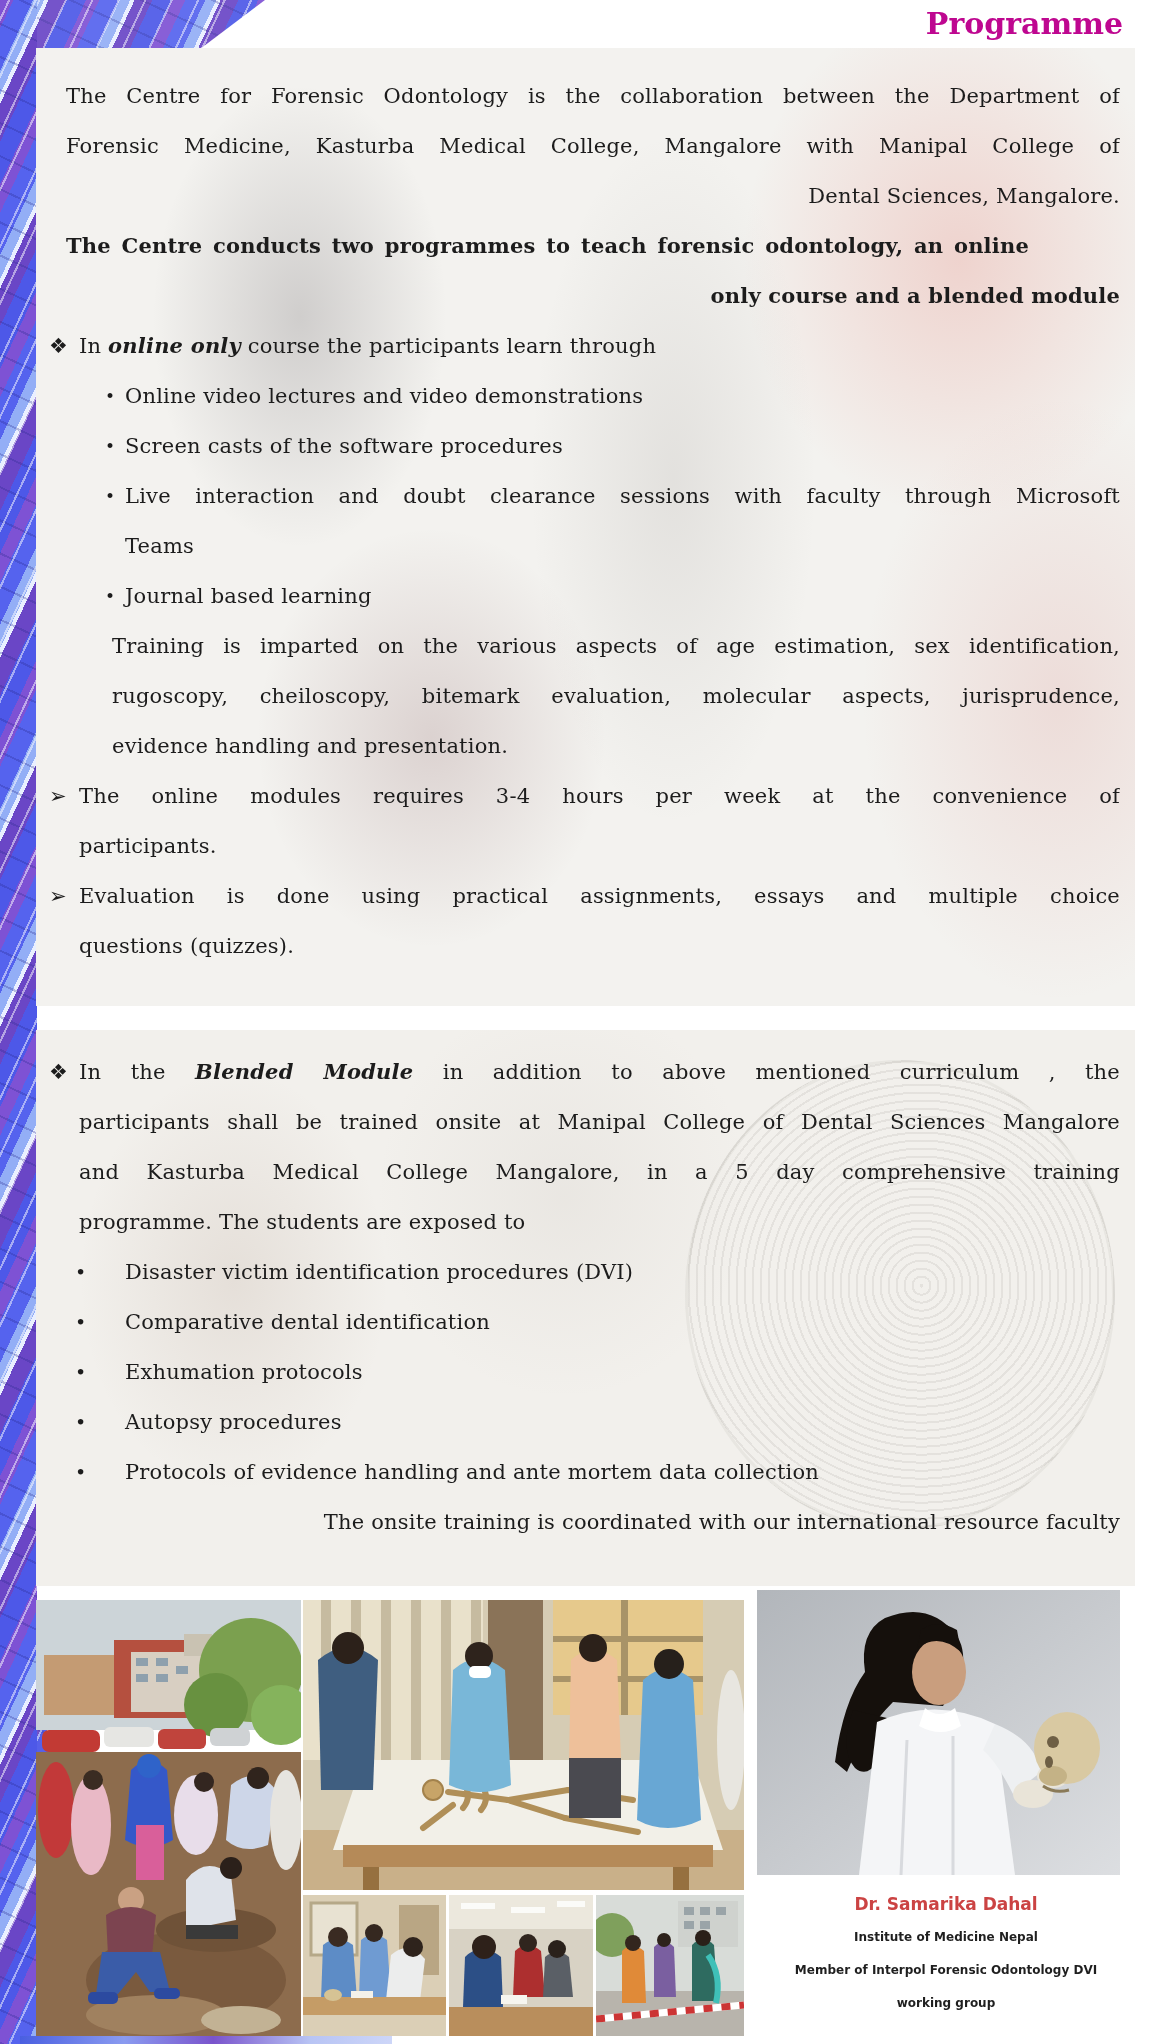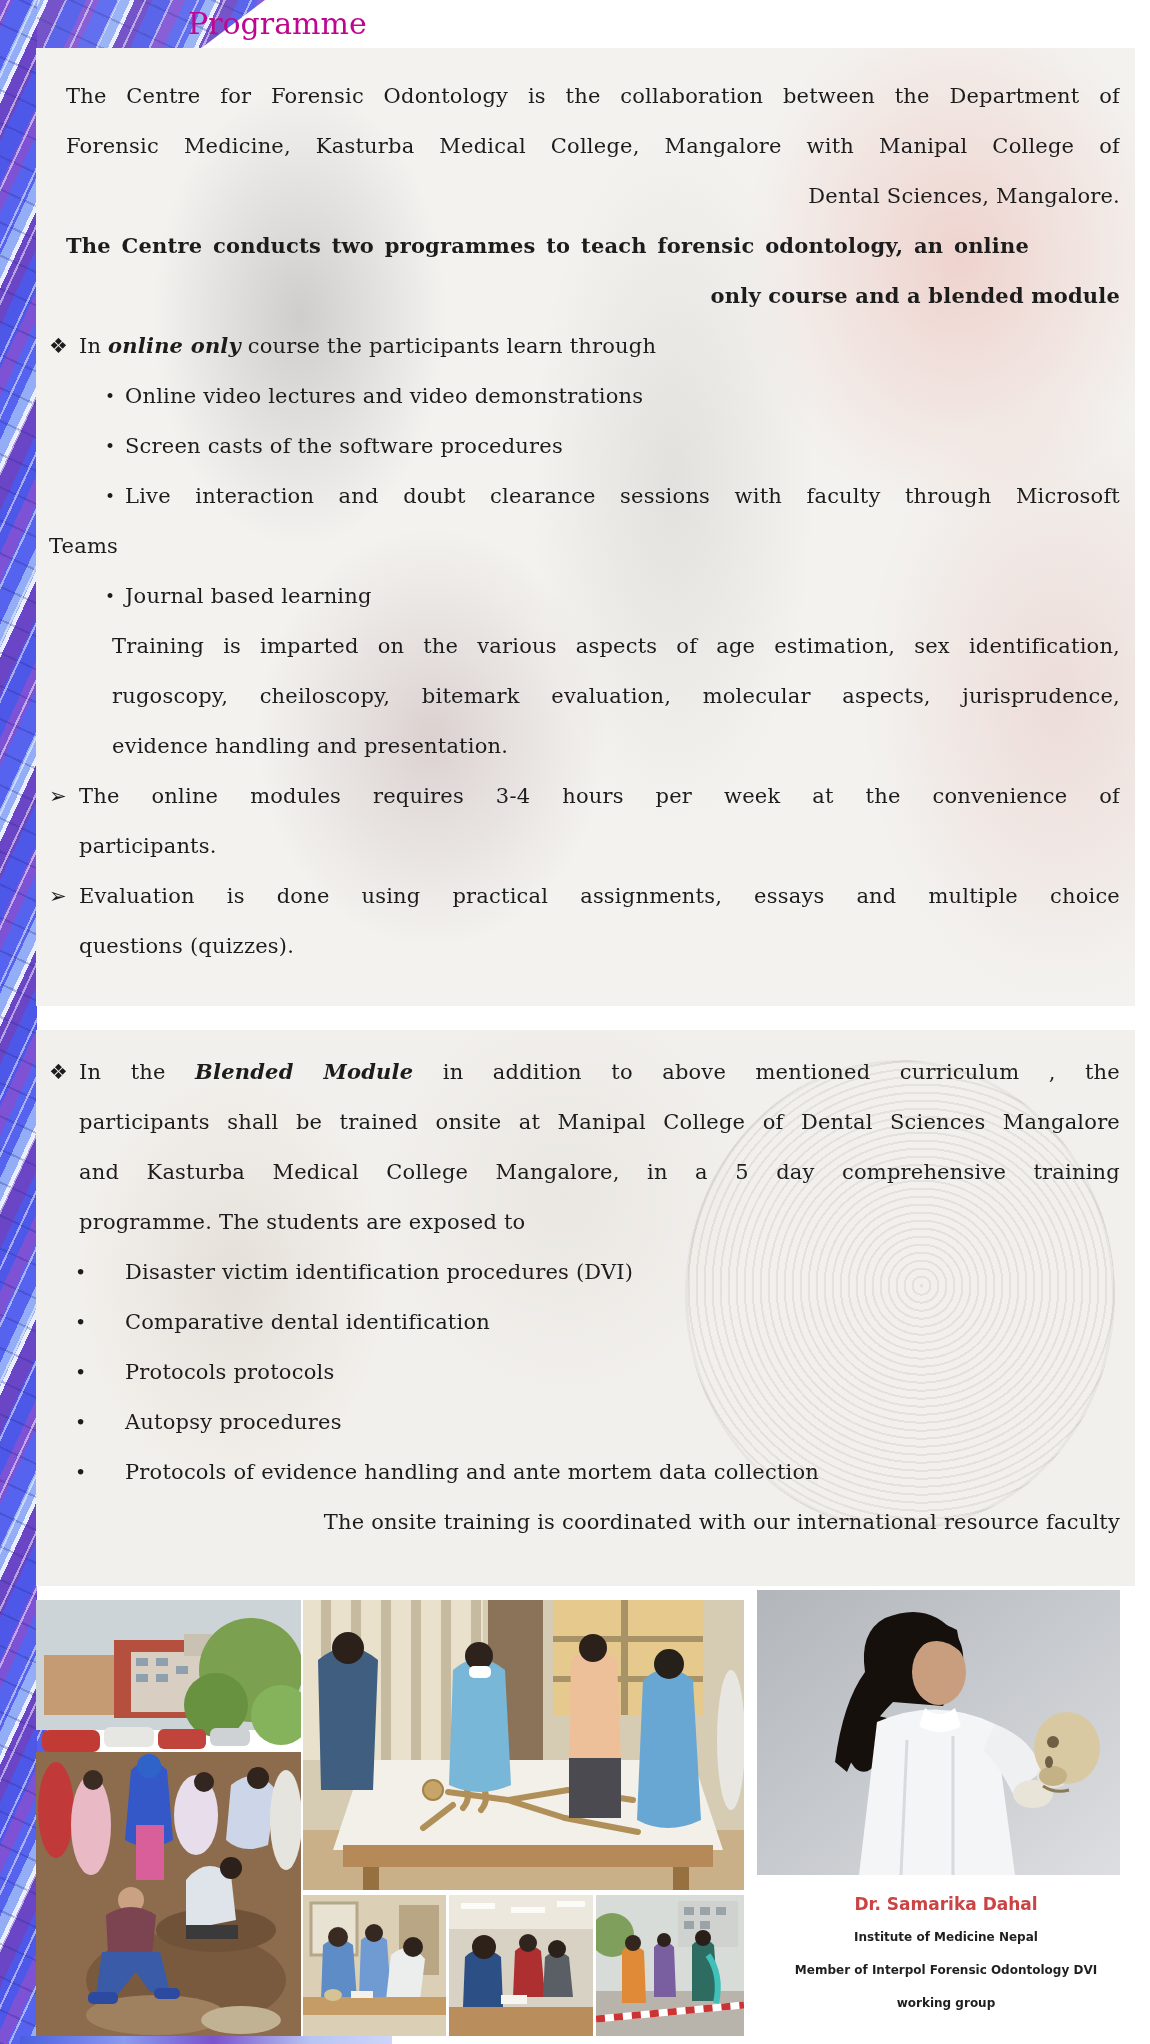--- a/index.html
+++ b/index.html
@@ -15,22 +15,22 @@
       repeating-linear-gradient(115deg,
         #7e52d4 0 12px, #5563ee 12px 30px, #93aef6 30px 40px,
         #e9efff 40px 44px, #6a46c6 44px 60px, #4d58e8 60px 78px);
   }
   .left-band{position:absolute;left:0;top:0;width:37px;height:2044px;z-index:3;}
   .corner-top{position:absolute;left:0;top:0;width:265px;height:200px;z-index:2;
     clip-path:polygon(0 0,100% 0,0 100%);opacity:.92;}
   .corner-bottom{position:absolute;left:0;top:1490px;width:108px;height:554px;z-index:2;
     clip-path:polygon(0 0,0 100%,100% 100%);opacity:.95;}
   
-  .title{position:absolute;left:48px;top:2px;width:1099px;height:44px;line-height:44px;
-    text-align:left;text-indent:140px;font-size:30px;font-weight:normal;color:#be0790;z-index:4;}
+  .title{position:absolute;left:24px;top:2px;width:1099px;height:44px;line-height:44px;
+    text-align:right;text-indent:140px;font-size:30px;font-weight:bold;color:#be0790;z-index:4;}
   
   .panel{position:absolute;left:36px;width:1099px;z-index:4;box-sizing:border-box;}
   .panel1{
     top:48px;height:958px;padding:23px 15px 12px 13px;
     background:
       radial-gradient(ellipse 210px 330px at 24% 28%, rgba(66,60,66,0.20), rgba(0,0,0,0) 70%),
       radial-gradient(ellipse 250px 300px at 36% 72%, rgba(96,42,46,0.16), rgba(0,0,0,0) 70%),
       radial-gradient(ellipse 190px 460px at 58% 45%, rgba(116,110,106,0.13), rgba(0,0,0,0) 75%),
       radial-gradient(ellipse 300px 360px at 84% 22%, rgba(226,122,110,0.26), rgba(0,0,0,0) 72%),
       radial-gradient(ellipse 280px 430px at 93% 68%, rgba(212,132,126,0.20), rgba(0,0,0,0) 70%),
@@ -58,21 +58,21 @@
   .glyph{display:inline-block;}
   .gd{width:30px;}          
   .ga{width:30px;}          
   .gs{width:20px;font-size:17px;} 
   .g2{width:50px;font-size:19px;} 
   .ml17{margin-left:17px;text-align:right;}
   .ml26{margin-left:26px;}
   .ml30{margin-left:30px;}
   .ml56{margin-left:56px;}
   .ml63{margin-left:63px;}
-  .ml76{}
+  .ml76{margin-left:76px;}
   .w980{width:963px;}
   
   .photo{position:absolute;z-index:4;overflow:hidden;}
   .photo svg{display:block;width:100%;height:100%;}
   .ph-left  {left:36px; top:1600px;width:265px;height:436px;}
   .ph-mid   {left:303px;top:1600px;width:441px;height:290px;}
   .ph-right {left:757px;top:1590px;width:363px;height:285px;}
   .ph-s1{left:303px;top:1895px;width:143px;height:141px;}
   .ph-s2{left:449px;top:1895px;width:144px;height:141px;}
   .ph-s3{left:596px;top:1895px;width:148px;height:141px;}
@@ -152,21 +152,21 @@
   <div class="line flex ml26">
     <span class="glyph g2">•</span>
     <span class="rt">Disaster victim identification procedures  (DVI)</span>
   </div>
   <div class="line flex ml26">
     <span class="glyph g2">•</span>
     <span class="rt">Comparative dental identification</span>
   </div>
   <div class="line flex ml26">
     <span class="glyph g2">•</span>
-    <span class="rt">Protocols protocols</span>
+    <span class="rt">Exhumation protocols</span>
   </div>
   <div class="line flex ml26">
     <span class="glyph g2">•</span>
     <span class="rt">Autopsy procedures</span>
   </div>
   <div class="line flex ml26">
     <span class="glyph g2">•</span>
     <span class="rt">Protocols of evidence handling and ante mortem data collection</span>
   </div>
   <div class="line ml17">The onsite training  is coordinated  with our international  resource faculty</div>

